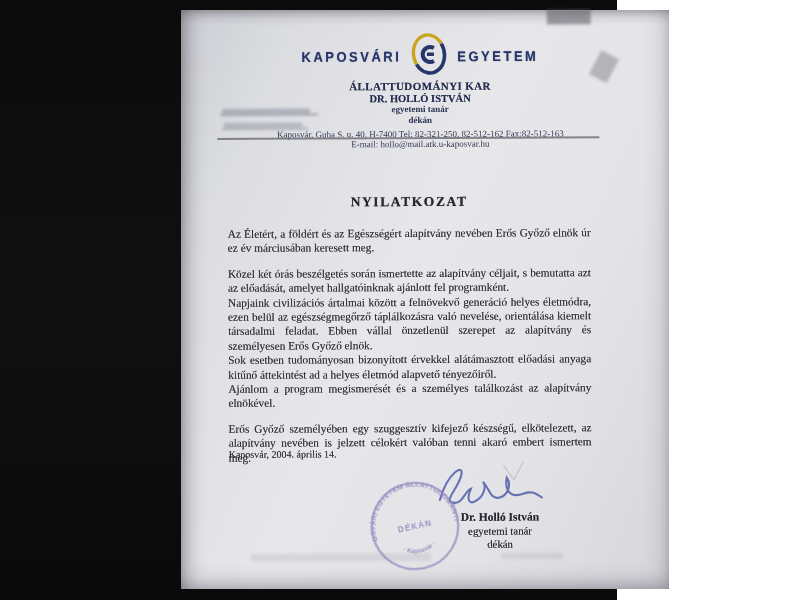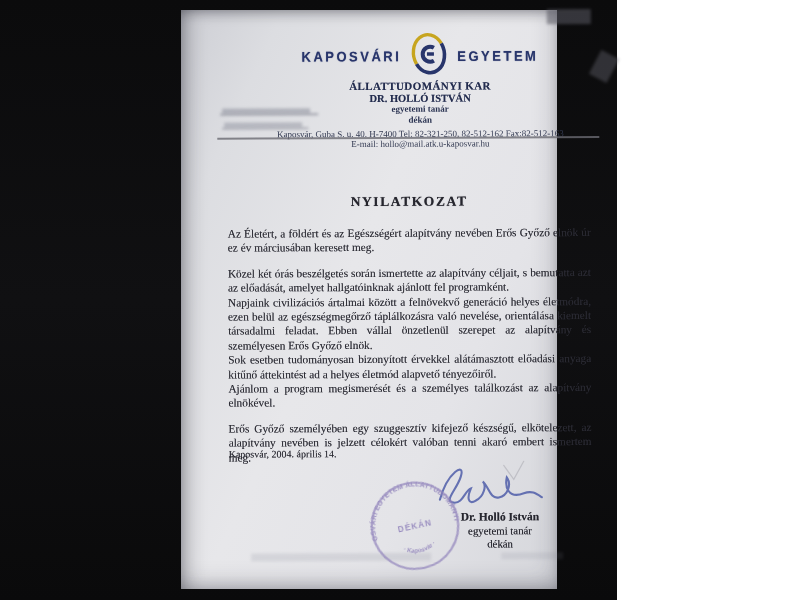--- a/index.html
+++ b/index.html
@@ -6,21 +6,21 @@
   body{
     width:800px;height:600px;position:relative;overflow:hidden;
     background:#ffffff;
     font-family:"Liberation Serif", serif;
   }
   .photo{
     position:absolute;left:0;top:0;width:617px;height:600px;
     background:linear-gradient(180deg,#0b0b0c 0%,#101012 50%,#0a0a0b 100%);
   }
   .paper{
-    position:absolute;left:181px;top:10px;width:376px;height:579px;
+    position:absolute;left:181px;top:10px;width:488px;height:579px;
     background:linear-gradient(115deg,#cdced4 0%,#dcdde1 16%,#e7e7ea 45%,#e4e4e8 70%,#d5d6db 100%);
     box-shadow:inset 10px 0 22px -8px rgba(20,20,30,.45),
                inset 0 8px 14px -8px rgba(20,20,30,.4),
                inset -8px -10px 26px -10px rgba(40,40,55,.35);
   }
   .paper-content{position:absolute;inset:0;transform:rotate(-0.25deg);}
   
   .letterhead{position:absolute;left:40px;top:24px;width:400px;text-align:center;color:#273366;}
   .logo-row{display:flex;align-items:center;justify-content:center;gap:7px;height:44px;}
   .uni-word{

